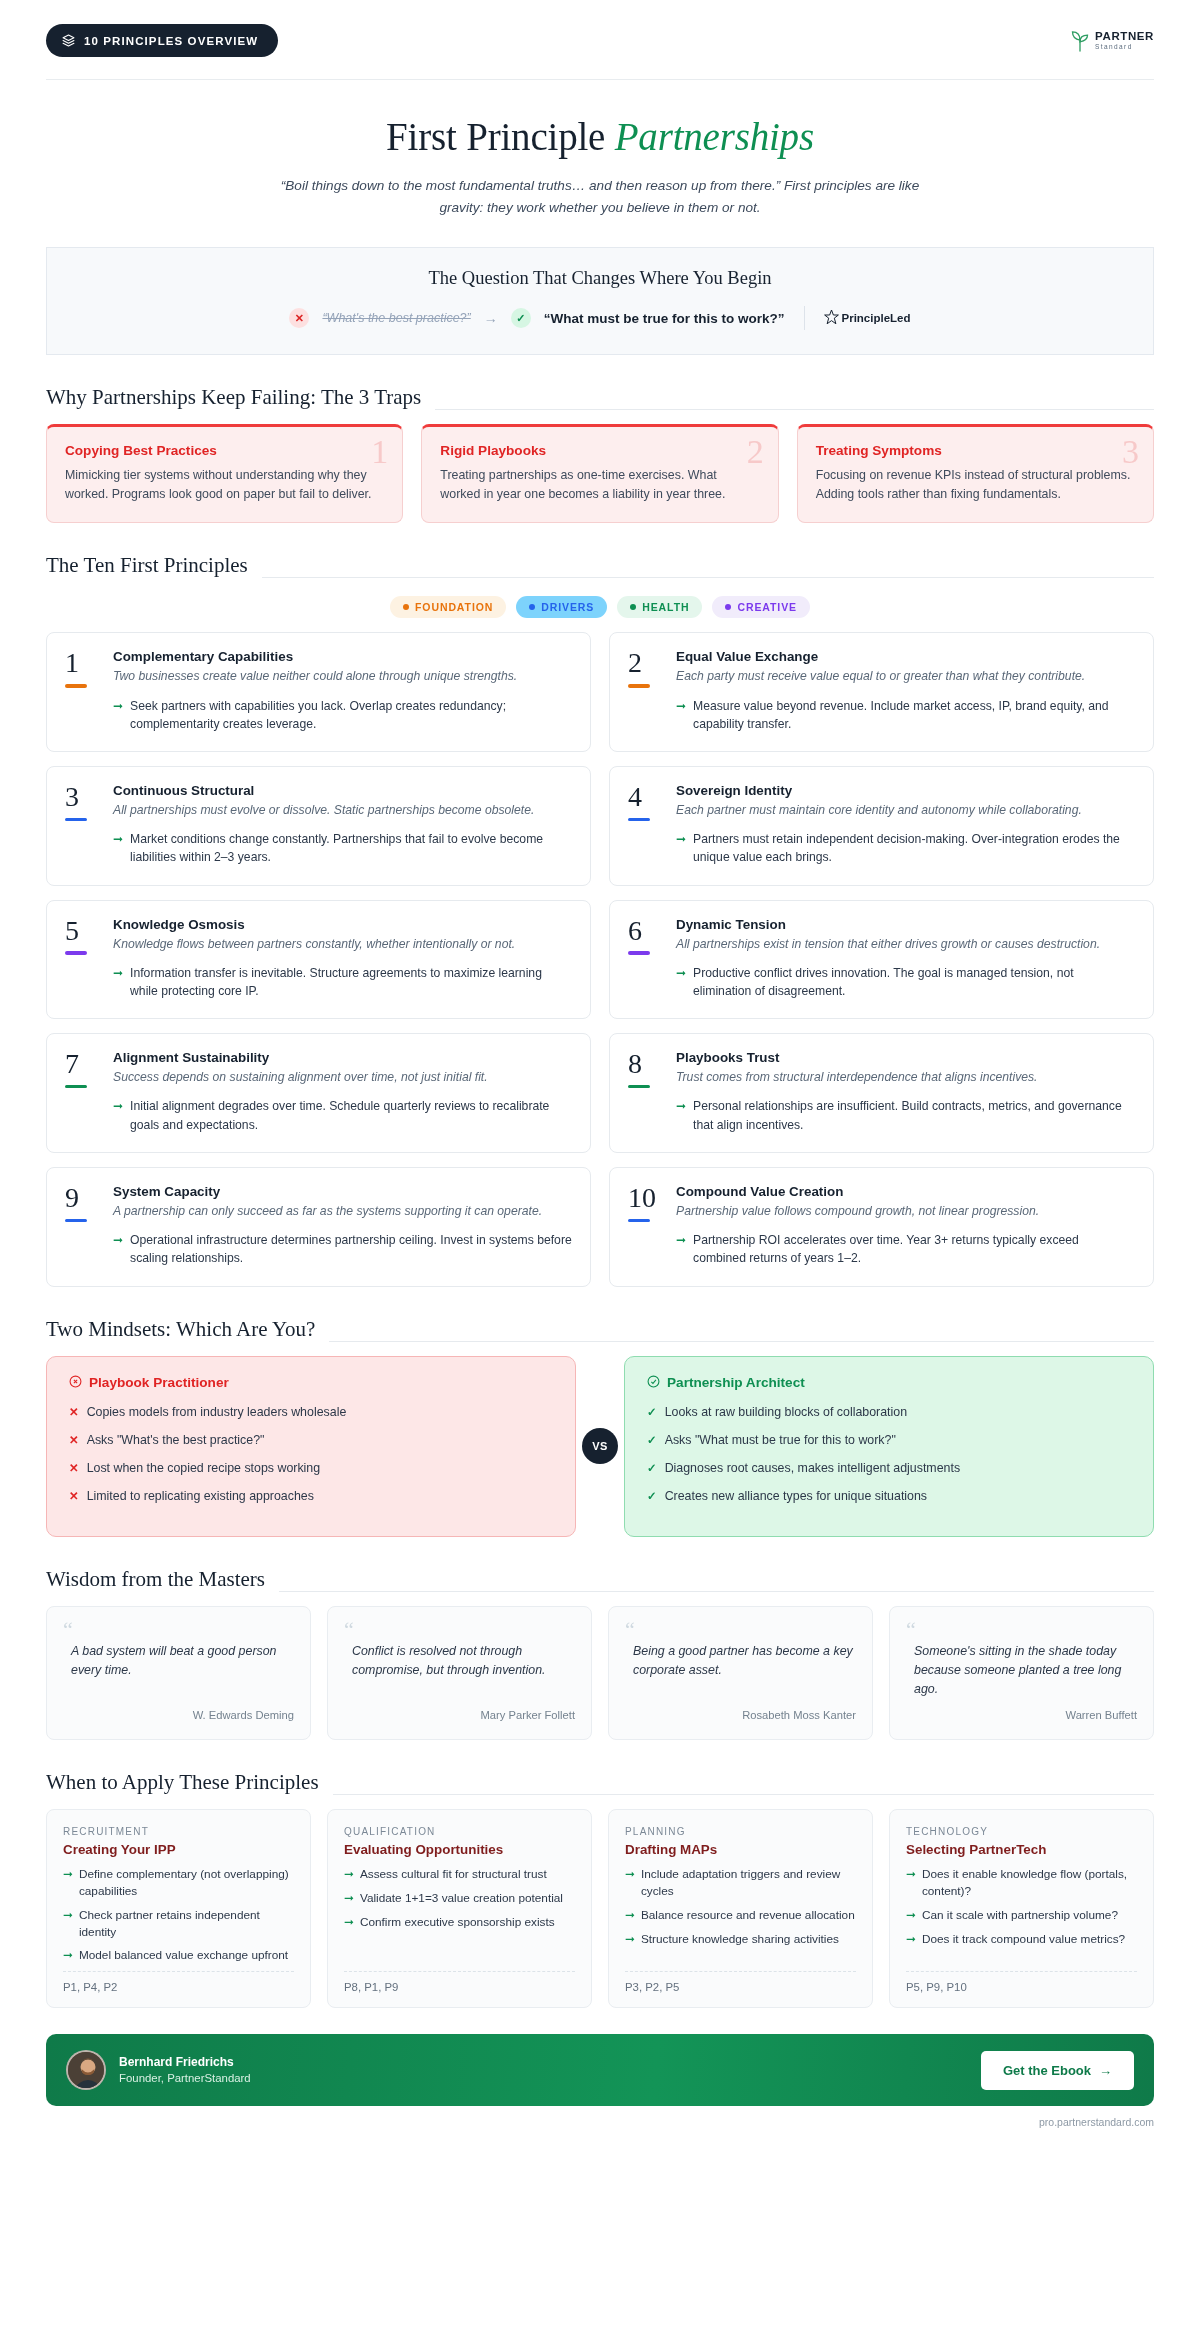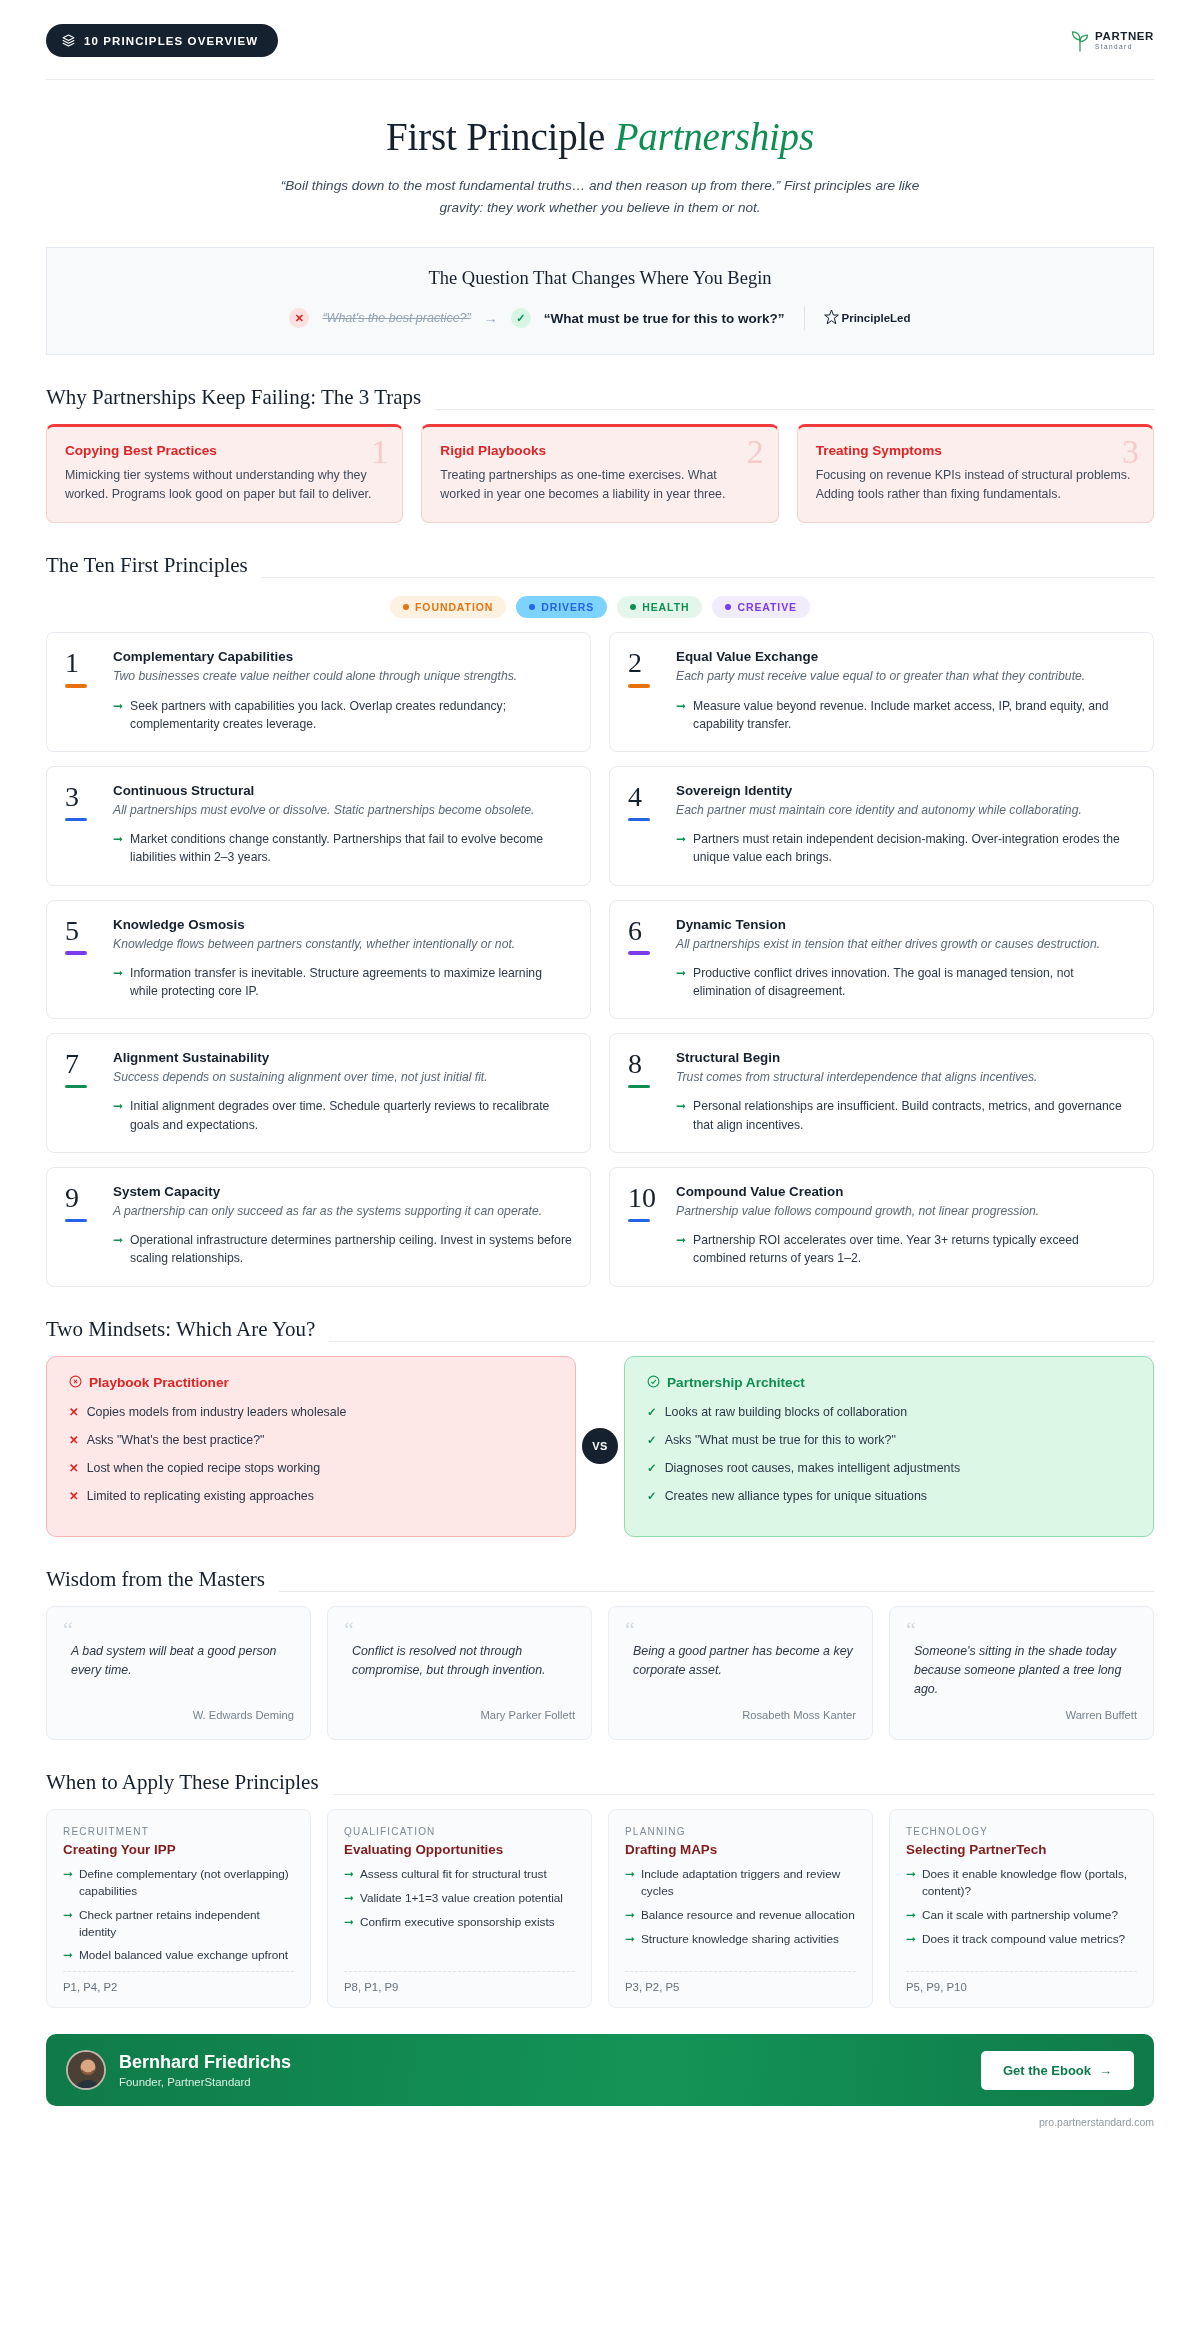--- a/index.html
+++ b/index.html
@@ -150,21 +150,21 @@
   
   .cta {
     margin-top: 26px; background: linear-gradient(95deg, #0f7a49 0%, #139457 55%, #0f7a49 100%);
     border-radius: 10px; padding: 16px 20px; display: flex; align-items: center; justify-content: space-between;
   }
   .ctaleft { display: flex; align-items: center; gap: 13px; }
   .avatar {
     width: 40px; height: 40px; border-radius: 50%; overflow: hidden;
     border: 2px solid rgba(255,255,255,.55); background: #6e5a49; flex: 0 0 40px;
   }
-  .ctaname { color: #fff; font-size: 18px; font-weight: 700; line-height: 1.35; }
+  .ctaname { color: #fff; font-size: 12px; font-weight: 700; line-height: 1.35; }
   .ctarole { color: #d8f0e3; font-size: 11.4px; line-height: 1.35; }
   .ctabtn {
     background: #fff; color: #0e7a49; border-radius: 5px; border: 0;
     padding: 12px 22px; font-size: 13px; font-weight: 700;
     font-family: "Liberation Sans", sans-serif; display: flex; align-items: center; gap: 8px; cursor: pointer; text-align: center;
   }
   .footurl { text-align: right; font-size: 10.5px; color: #8d99a5; margin-top: 10px; padding-bottom: 14px; }
 </style>
 </head>
 <body>
@@ -365,21 +365,21 @@
         <span class="txt">Initial alignment degrades over time. Schedule quarterly reviews to recalibrate goals and expectations.</span>
       </div>
     </div>
   </div>
   <div class="pcard">
     <div class="pnumwrap">
       <div class="pnum">8</div>
       <div class="pbar" style="background:#0e8f52"></div>
     </div>
     <div class="pbody">
-      <h5>Structural Begin</h5>
+      <h5>Playbooks Trust</h5>
       <div class="psub">Trust comes from structural interdependence that aligns incentives.</div>
       <div class="pinsight">
         <span class="arw">➞</span>
         <span class="txt">Personal relationships are insufficient. Build contracts, metrics, and governance that align incentives.</span>
       </div>
     </div>
   </div>
   <div class="pcard">
     <div class="pnumwrap">
       <div class="pnum">9</div>

